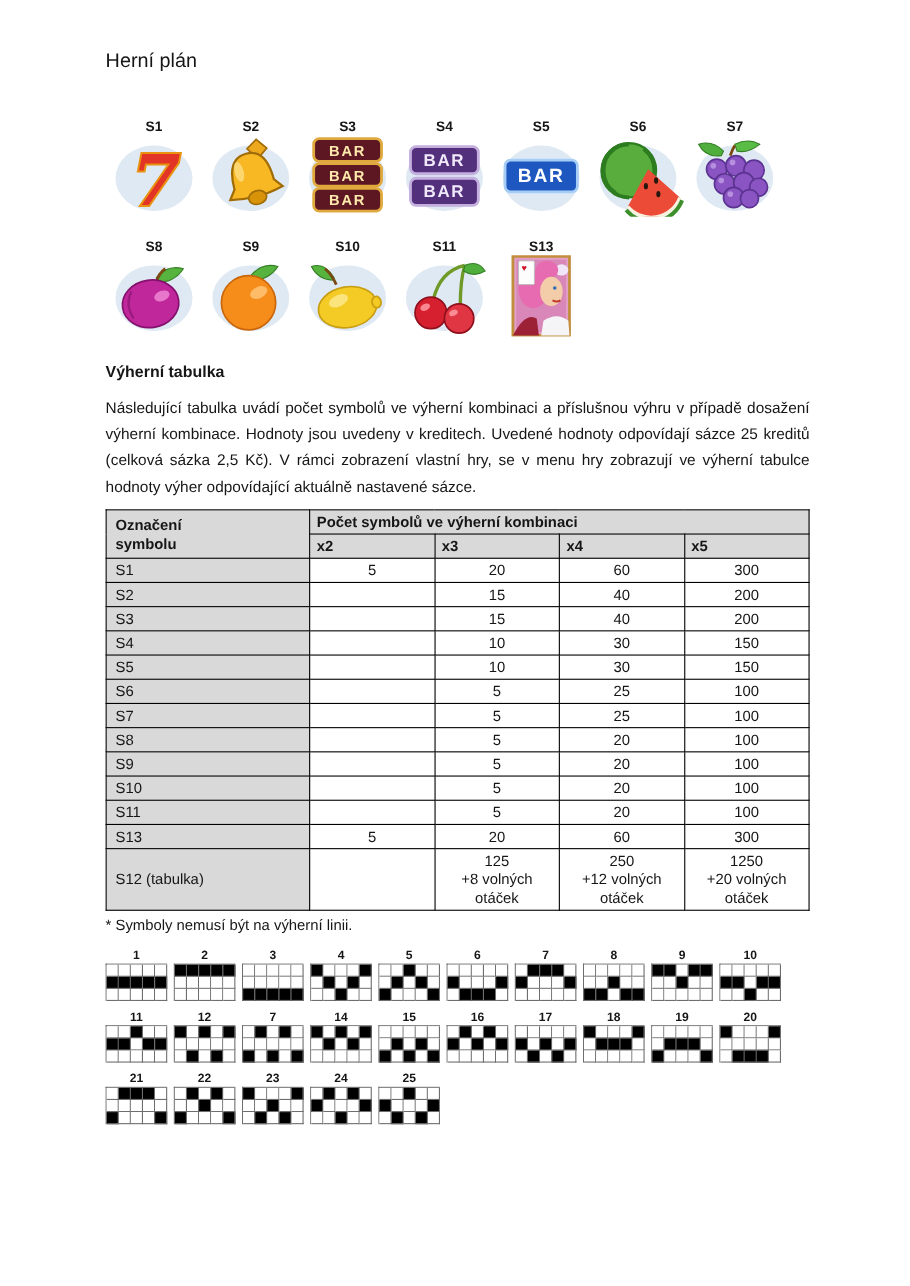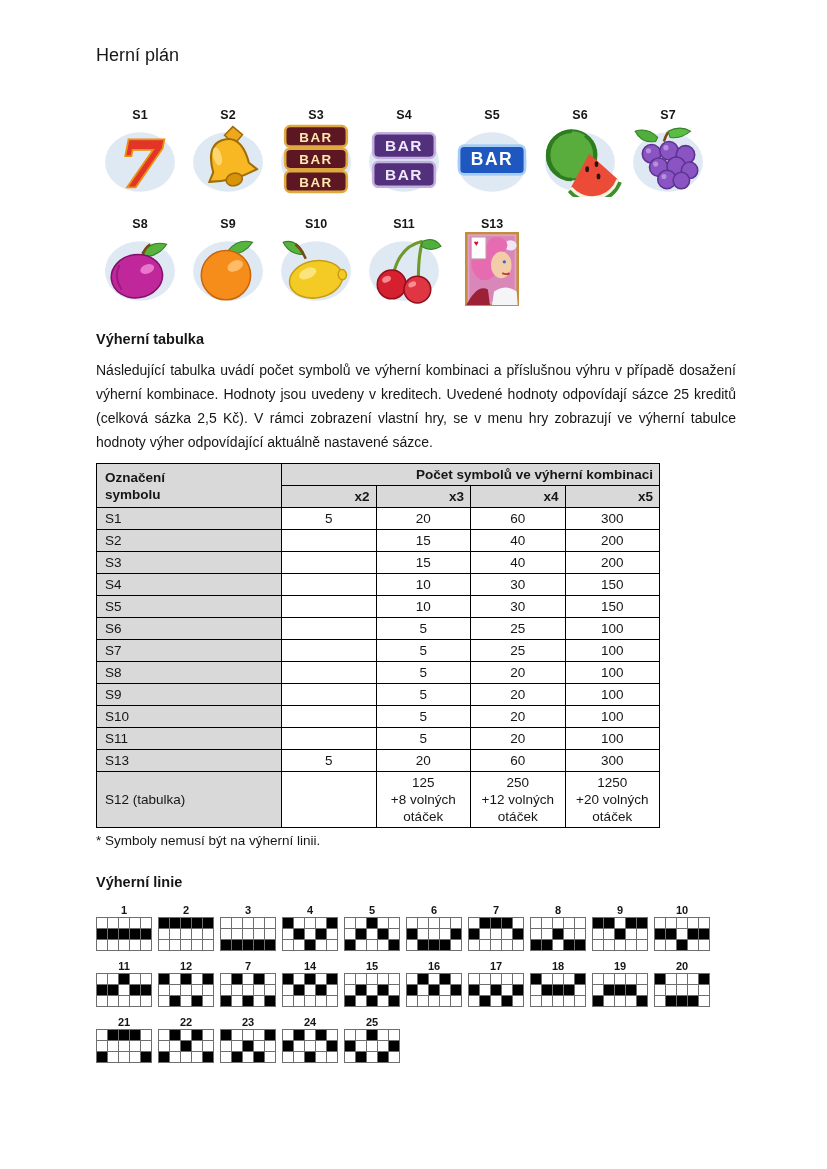--- a/index.html
+++ b/index.html
@@ -18,23 +18,23 @@
   .sym-row.second{margin-top:20px;}
   .sym{width:88px;display:flex;flex-direction:column;align-items:center;}
   .sym-label{font-weight:bold;font-size:12.5px;line-height:14px;}
   .sym-art{width:84px;height:74px;margin-top:1px;}
   .sym-art svg{width:100%;height:100%;display:block;}
 
   .sec-heading{font-size:14.5px;font-weight:bold;margin:24px 0 0;line-height:19px;}
   .intro{margin:9px 0 0;text-align:justify;line-height:24px;width:640px;}
 
   
-  table.paytable{border-collapse:collapse;table-layout:fixed;width:564px;margin-top:9px;border-radius:28px;}
+  table.paytable{border-collapse:collapse;table-layout:fixed;width:640px;margin-top:9px;border-radius:28px;}
   .paytable td{border:1px solid #000;font-size:13.5px;padding:2px 6px;vertical-align:middle;line-height:17px;}
-  .paytable .hdr{background:#d9d9d9;font-weight:bold;text-align:right;}
+  .paytable .hdr{background:#d9d9d9;font-weight:bold;text-align:left;}
   .paytable .symhdr{text-align:left;white-space:pre-line;padding-left:8px;}
   .paytable .symcol{background:#d9d9d9;text-align:left;padding-left:8px;white-space:pre-line;}
   .paytable .val{text-align:center;white-space:pre-line;}
   .footnote{margin-top:4px;font-size:13.5px;line-height:17px;}
 
   
   .wl-rows{margin-top:12px;}
   .wl-row{display:flex;gap:6px;margin-bottom:9px;}
   .wl{display:flex;flex-direction:column;align-items:center;}
   .wl-num{font-weight:bold;font-size:11px;line-height:13px;}
@@ -349,21 +349,20 @@
             <td class="val">250
 +12 volných otáček</td>
             <td class="val">1250
 +20 volných otáček</td>
           </tr>
         </tbody>
     </table>
 
     <p class="footnote">* Symboly nemusí být na výherní linii.</p>
 
-    <h2 class="sec-heading">Výherní linie</h2>
 
     <div class="wl-rows">
       <div class="wl-row">
           <div class="wl">
             <div class="wl-num">1</div>
             <div class="wl-grid">
               <div class="wl-cell"></div>
               <div class="wl-cell"></div>
               <div class="wl-cell"></div>
               <div class="wl-cell"></div>

